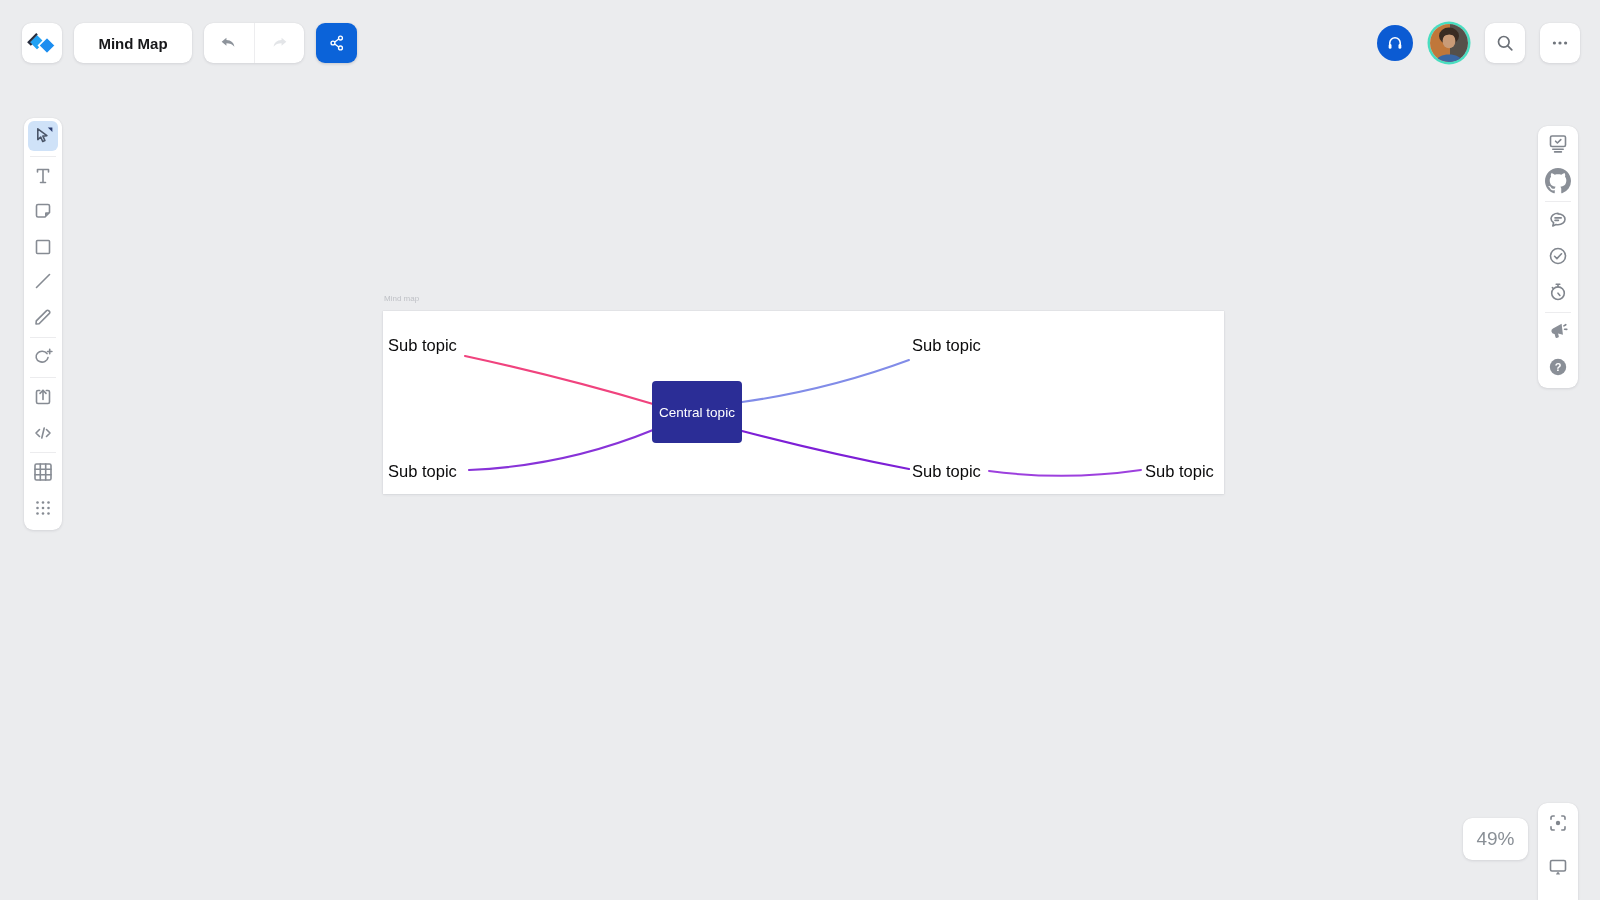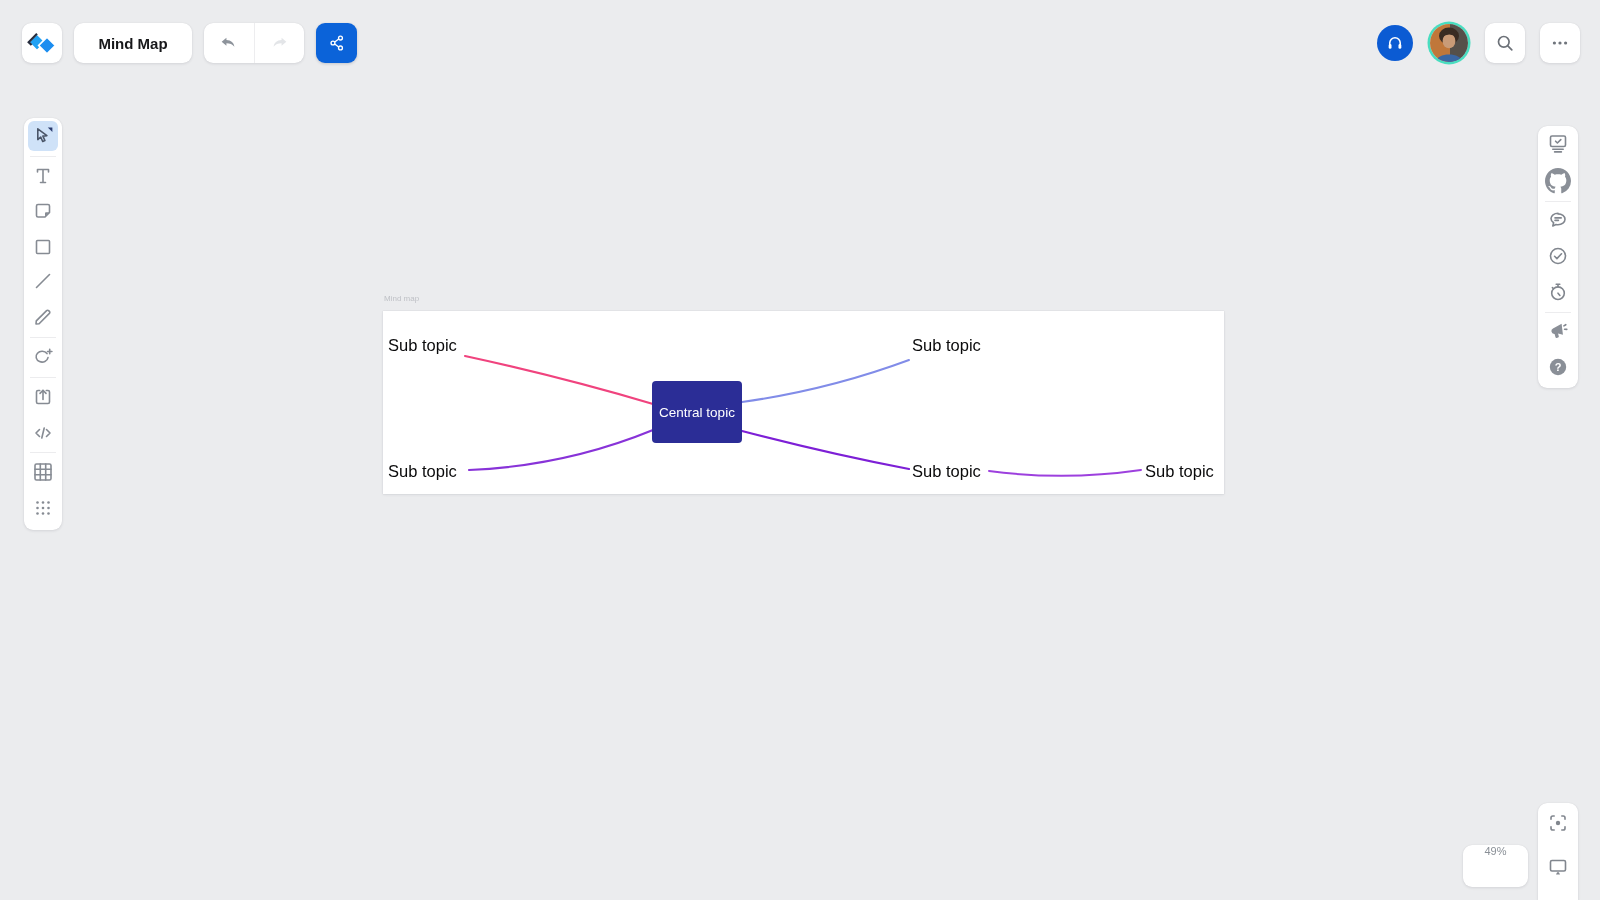--- a/index.html
+++ b/index.html
@@ -38,23 +38,23 @@
   .hdiv{position:absolute;height:1px;background:#ececee;}
   .tb-left .hdiv{left:6px;width:26px;}
   .tb-right .hdiv{left:7px;width:26px;}
   
   .frame-label{position:absolute;left:384px;top:294px;font-size:8px;color:#bfc1c6;}
   .frame{position:absolute;left:383px;top:311px;width:841px;height:183px;background:#fff;
     box-shadow:0 0 1px rgba(16,24,40,.14),0 1px 3px rgba(16,24,40,.07);}
   .frame svg{display:block;}
   .mm-label{font-size:16.5px;fill:#0a0a0b;}
   .mm-central-label{font-size:13.5px;}
-  .zoom-badge{position:absolute;left:1463px;top:845px;width:65px;height:42px;
-    display:flex;align-items:flex-start;justify-content:center;
-    font-size:11px;font-weight:500;color:#898f96;}
+  .zoom-badge{position:absolute;left:1463px;top:818px;width:65px;height:42px;
+    display:flex;align-items:center;justify-content:center;
+    font-size:19px;font-weight:500;color:#898f96;}
   
   .ic{stroke:currentColor;fill:none;stroke-width:1.6;stroke-linecap:round;stroke-linejoin:round;}
 </style>
 </head>
 <body>
 
 <div class="app">
 
   <button class="hbtn logo-btn">
     <svg width="30" height="30" viewBox="0 0 36 36">

